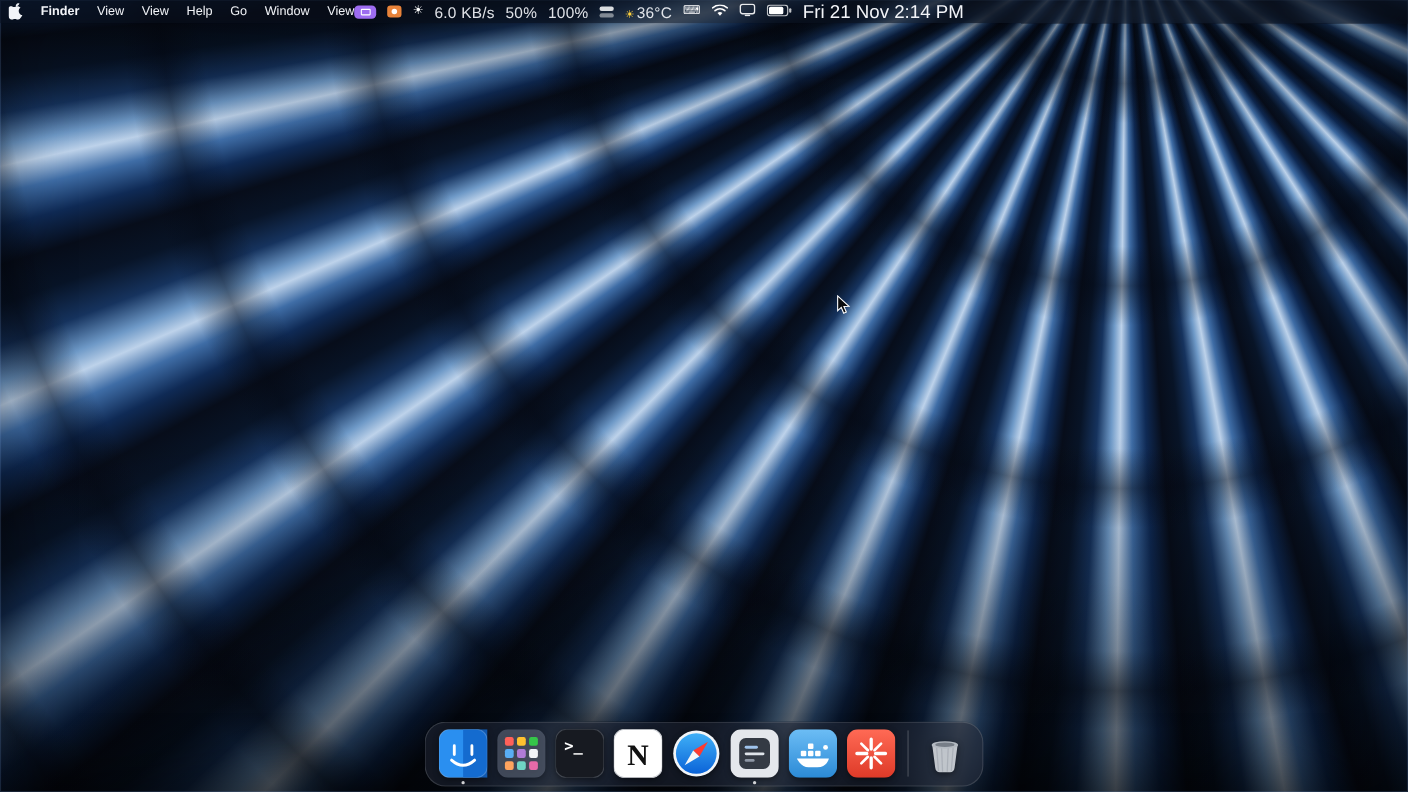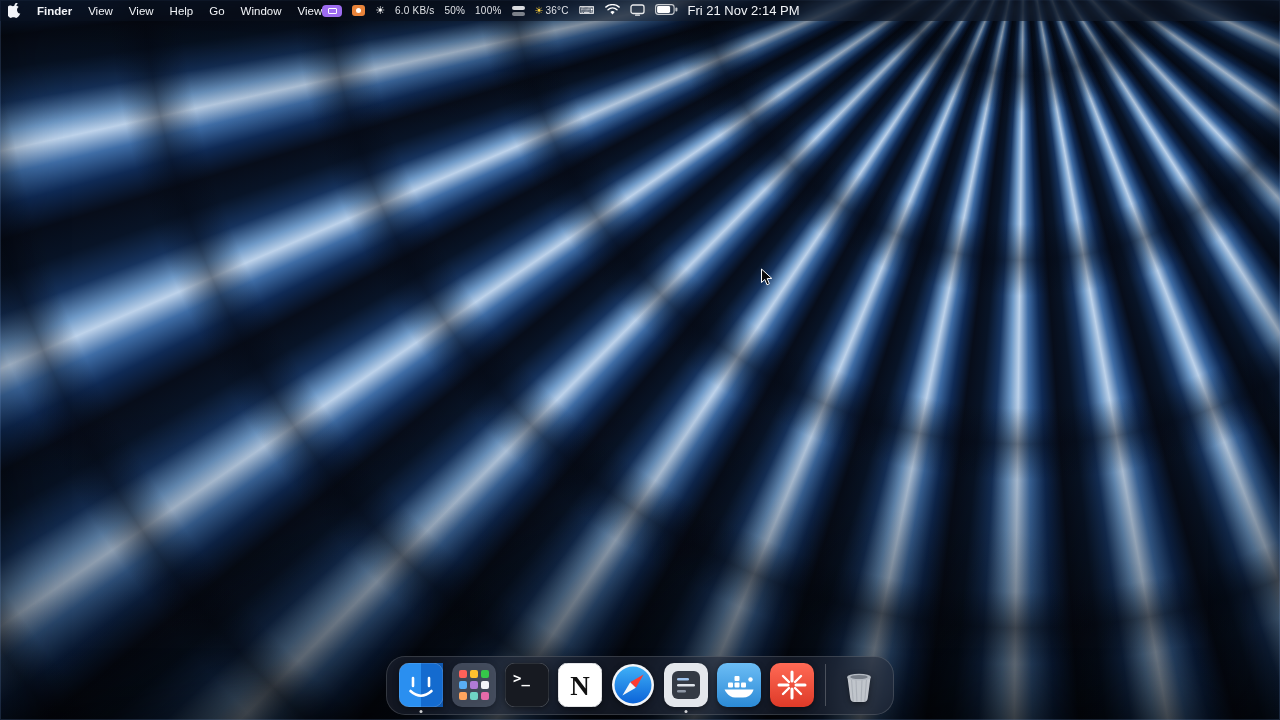--- a/index.html
+++ b/index.html
@@ -29,37 +29,37 @@
     backdrop-filter: blur(12px);
     color:#f2f4f8; font-size:11.5px;
     padding:0 8px;
     z-index:10;
   }
   .menubar-left { display:flex; align-items:center; gap:16px; }
   .menubar-left .app-name { font-weight:bold; }
   .menubar-left span, .menubar-right > * { white-space:nowrap; }
   .apple { display:flex; align-items:center; }
   .menubar-right { display:flex; align-items:center; gap:10px; font-size:10px; }
-  .mini { font-size:10px; opacity:0.92; letter-spacing:0.2px; }
+  .mini { font-size:14px; opacity:0.92; letter-spacing:0.2px; }
   .pill-purple {
     width:20px; height:12px; border-radius:4px; background:#9d6cf0;
     display:flex; align-items:center; justify-content:center;
   }
   .pill-purple .inner { width:9px; height:6px; border:1px solid #fff; border-radius:1px; }
   .rec-orange {
     width:13px; height:11px; border-radius:3px; background:#e8833a;
     display:flex; align-items:center; justify-content:center;
   }
   .rec-orange .inner { width:5px; height:5px; border-radius:50%; background:#fff; }
   .glyph { color:#fff; font-size:11px; line-height:1; }
   .sun-yellow { color:#ffd23e; font-size:10px; margin-right:2px; }
   .toggles { display:flex; flex-direction:column; gap:2px; }
   .toggles i { display:block; width:13px; height:4px; border-radius:2px; background:rgba(255,255,255,0.85); }
   .toggles i:last-child { opacity:0.55; }
-  .clock { font-size:13px; }
+  .clock { font-size:17px; }
 
   
   .dock {
     position:absolute; bottom:5px; left:50%; transform:translateX(-50%);
     display:flex; align-items:flex-end; gap:9px;
     padding:6px 12px 7px 12px;
     background:rgba(35,42,58,0.50);
     border:1px solid rgba(255,255,255,0.14);
     border-radius:19px;
     backdrop-filter: blur(22px);

